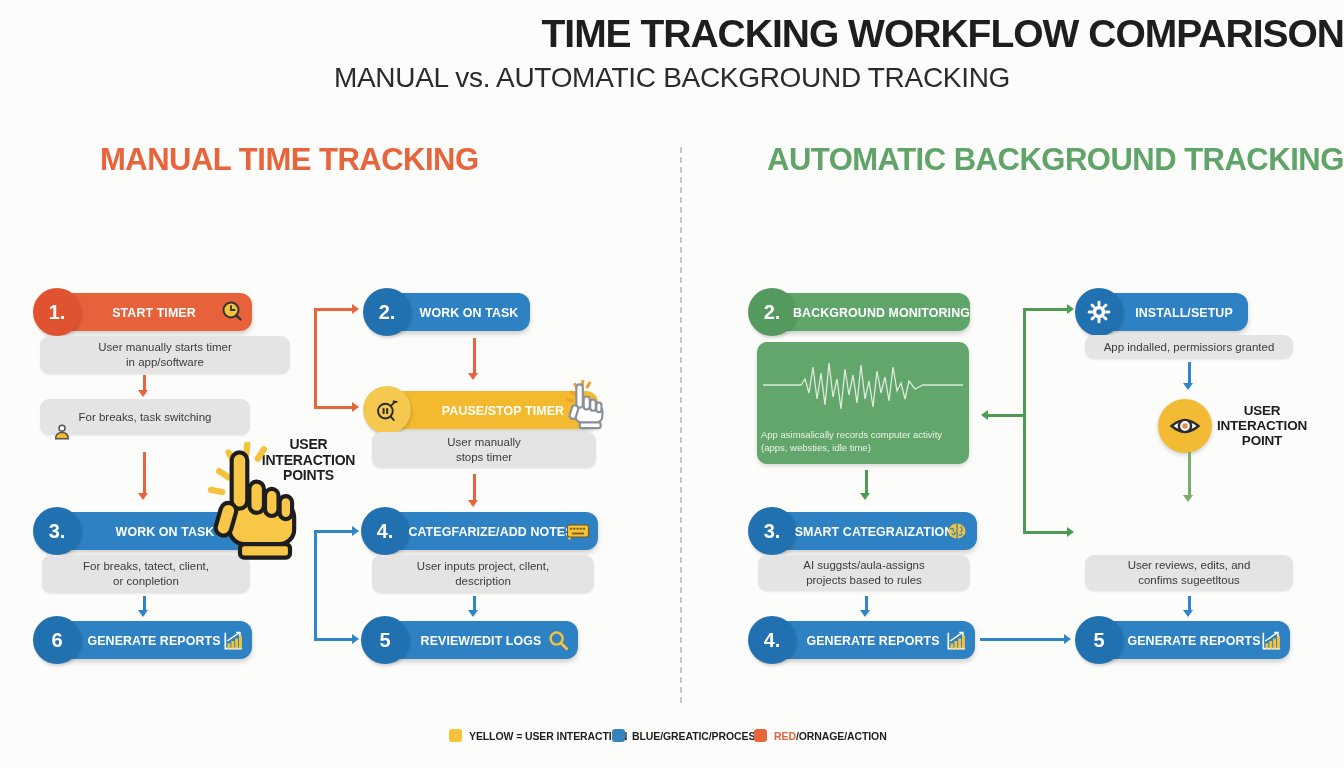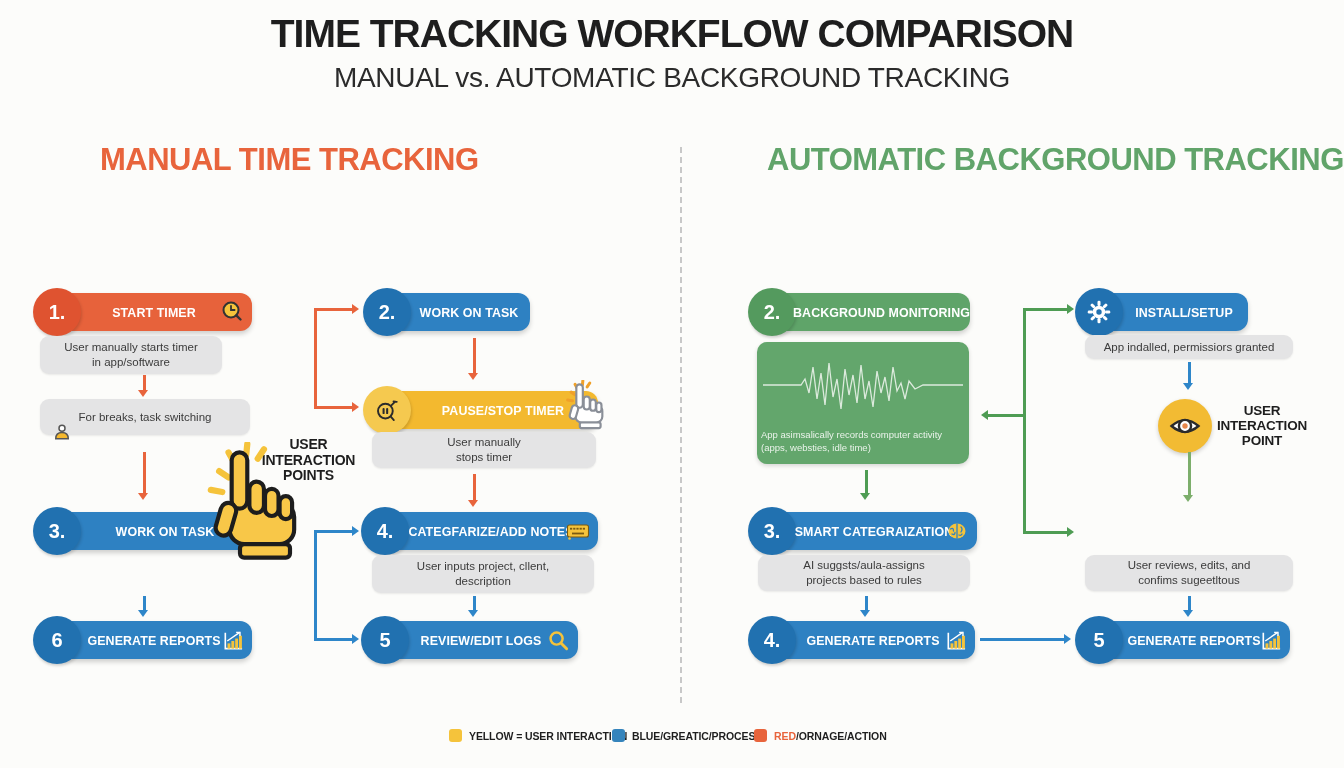--- a/index.html
+++ b/index.html
@@ -1,20 +1,20 @@
 <!DOCTYPE html>
 <html><head>
 <meta charset="utf-8">
 <style>
   html,body{margin:0;padding:0;background:#ffffff;}
   #canvas{position:relative;width:1344px;height:768px;background:#FCFCFA;overflow:hidden;
           font-family:"Liberation Sans",sans-serif;color:#222;}
   .abs{position:absolute;}
   
-  .title{position:absolute;left:0;top:12px;width:100%;text-align:center;
+  .title{position:absolute;left:0;top:12px;width:100%;text-align:right;
          font-size:39px;font-weight:bold;letter-spacing:-1px;color:#1e1e1e;}
   .subtitle{position:absolute;left:0;top:62px;width:100%;text-align:center;
          font-size:28px;font-weight:500;letter-spacing:-0.3px;color:#2b2b2b;}
   .sec-h{position:absolute;font-size:31px;font-weight:bold;letter-spacing:-0.5px;white-space:nowrap;}
   .divider{position:absolute;left:680px;top:147px;height:556px;width:0;border-left:2px dashed #c8c8c8;}
   
   .pill{position:absolute;height:38px;border-radius:12px;box-shadow:0 3px 5px rgba(0,0,0,.18);}
   .pill .label{position:absolute;left:52px;right:14px;top:0;bottom:0;display:flex;align-items:center;
         justify-content:center;color:#fff;font-weight:bold;font-size:13.5px;letter-spacing:.1px;
         white-space:nowrap;transform:scaleX(.92);}
@@ -84,21 +84,21 @@
     <div class="circ">1.</div>
     <span class="label">START TIMER</span>
     <span class="ricon">
       <svg viewBox="0 0 24 24" width="24" height="24">
           <circle cx="11" cy="10" r="7.5" fill="#F5C33B" stroke="#333" stroke-width="2"></circle>
           <path d="M11 5.8 V10 H14.6" fill="none" stroke="#333" stroke-width="1.8" stroke-linecap="round"></path>
           <line x1="16.3" y1="15.3" x2="20.5" y2="19.5" stroke="#333" stroke-width="2.4" stroke-linecap="round"></line>
         </svg>
     </span>
   </div>
-  <div class="descbox" style="left:40px;top:336px;width:182px;height:38px;">User manually starts timer
+  <div class="descbox" style="left:40px;top:336px;width:250px;height:38px;">User manually starts timer
 in app/software</div>
 
   <div class="vline" style="left:143px;top:375px;height:16px;background:#E8643C;"></div>
   <div class="ah" style="left:138px;top:390px;border-left:5px solid transparent;border-right:5px solid transparent;border-top:7px solid #E8643C;"></div>
 
   <div class="descbox" style="left:40px;top:399px;width:210px;height:36px;">
     <span class="abs" style="left:12px;top:8px;width:20px;height:20px;">
       <svg viewBox="0 0 24 24" width="20" height="20">
           <circle cx="12" cy="7.5" r="3.6" fill="#fff" stroke="#555" stroke-width="1.8"></circle>
           <path d="M4.5 20 Q4.5 12.5 12 12.5 Q19.5 12.5 19.5 20 Z" fill="#F5B82E" stroke="#555" stroke-width="1.8"></path>
@@ -107,20 +107,22 @@
     <span>For breaks, task switching</span>
   </div>
 
   <div class="vline" style="left:143px;top:452px;height:42px;background:#E8643C;"></div>
   <div class="ah" style="left:138px;top:493px;border-left:5px solid transparent;border-right:5px solid transparent;border-top:7px solid #E8643C;"></div>
 
   <div class="pill blue" style="left:40px;top:512px;width:212px;">
     <div class="circ">3.</div>
     <span class="label">WORK ON TASK</span>
   </div>
+  <div class="descbox" style="left:42px;top:555px;width:208px;height:38px;">For breaks, tatect, client,
+or conpletion</div>
 
   <div class="vline" style="left:143px;top:596px;height:15px;background:#2E86C9;"></div>
   <div class="ah" style="left:138px;top:610px;border-left:5px solid transparent;border-right:5px solid transparent;border-top:7px solid #2E86C9;"></div>
 
   <div class="pill blue has-ricon" style="left:40px;top:621px;width:212px;">
     <div class="circ">6</div>
     <span class="label">GENERATE REPORTS</span>
     <span class="ricon">
       <svg viewBox="0 0 24 24" width="23" height="23">
           <path d="M4.5 4 V20.5 H22" fill="none" stroke="#fff" stroke-width="1.7"></path>

